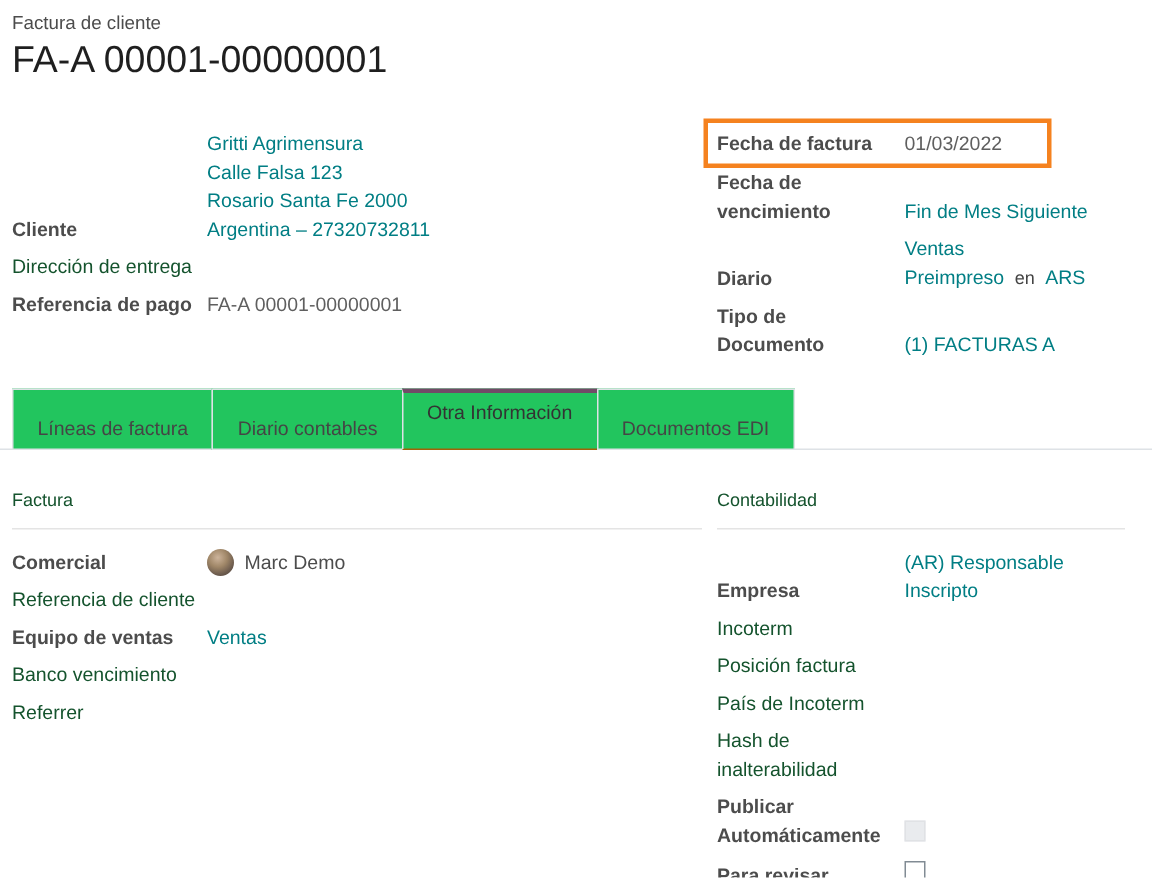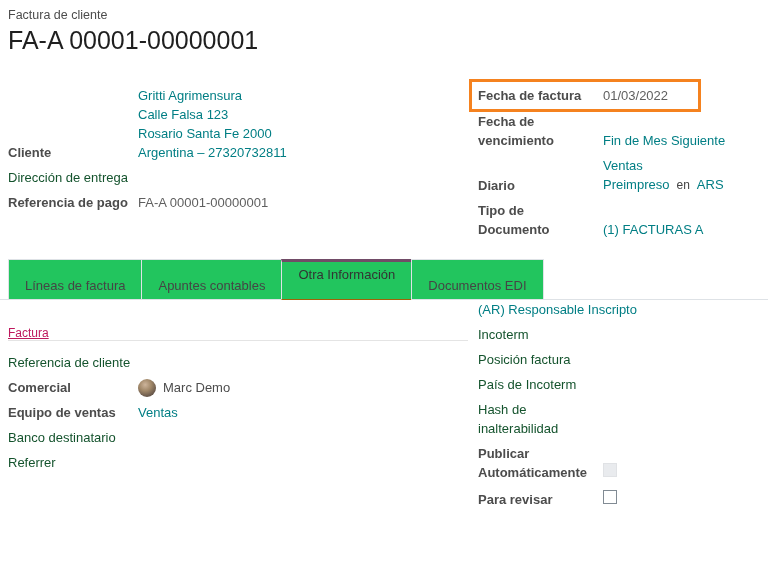--- a/index.html
+++ b/index.html
@@ -40,22 +40,22 @@
     padding:18px 16px 5px 16px; border:1px solid #dee2e6; border-bottom:1px solid #dee2e6;
     margin-right:-1px; margin-bottom:-1px; background:#22c55e; color:#454545; cursor:pointer;
     line-height:16px; white-space:nowrap;
   }
   .tab.active { border-top:3px solid #714b67; border-bottom:1px solid #a16207; padding-top:5px; color:#333; }
 
   
   .tab-content { display:grid; grid-template-columns:470px 1fr; }
   .section { padding-right:10px; }
   .section-title {
-    font-size:12px; color:#be185d; line-height:14px;
-    padding-bottom:0; border-bottom:1px solid #e4e4e4; margin:26px 0 12px 0;text-decoration:underline;
+    font-size:12px; color:#14532d; line-height:14px;
+    padding-bottom:12px; border-bottom:1px solid #e4e4e4; margin:26px 0 12px 0;
   }
 
   
   .with-avatar { display:flex; align-items:center; }
   .avatar {
     width:18px; height:18px; border-radius:50%; margin-right:7px; flex:0 0 18px;
     background:radial-gradient(circle at 40% 32%, #cdb49b 0%, #a08768 38%, #6b5a4d 70%, #483e37 100%);
   }
 
   
@@ -112,56 +112,58 @@
       </div>
       <div class="frow">
         <div class="flabel">Tipo de Documento</div>
         <div class="fvalue link">(1) FACTURAS A</div>
       </div>
     </div>
   </div>
 
   <div class="tabbar">
     <div class="tab">Líneas de factura</div>
-    <div class="tab">Apuntes contables</div>
+    <div class="tab">Diario contables</div>
     <div class="tab active">Otra Información</div>
     <div class="tab">Documentos EDI</div>
   </div>
 
   <div class="tab-content">
 
     <div class="section row1">
       <div class="section-title">Factura</div>
-      <div class="frow">
-        <div class="flabel muted">Referencia de cliente</div>
-        <div class="fvalue"></div>
-      </div>
       <div class="frow">
         <div class="flabel">Comercial</div>
         <div class="fvalue with-avatar">
           <span class="avatar"></span>
           <span>Marc Demo</span>
         </div>
       </div>
       <div class="frow">
+        <div class="flabel muted">Referencia de cliente</div>
+        <div class="fvalue"></div>
+      </div>
+      <div class="frow">
         <div class="flabel">Equipo de ventas</div>
         <div class="fvalue link">Ventas</div>
       </div>
       <div class="frow">
-        <div class="flabel muted">Banco destinatario</div>
+        <div class="flabel muted">Banco vencimiento</div>
         <div class="fvalue"></div>
       </div>
       <div class="frow">
         <div class="flabel muted">Referrer</div>
         <div class="fvalue"></div>
       </div>
     </div>
 
     <div class="section col-right row1">
-      <div class="frow">
+      <div class="section-title">Contabilidad</div>
+      <div class="frow">
+        <div class="flabel">Empresa</div>
         <div class="fvalue link">(AR) Responsable Inscripto</div>
       </div>
       <div class="frow">
         <div class="flabel muted">Incoterm</div>
         <div class="fvalue"></div>
       </div>
       <div class="frow">
         <div class="flabel muted">Posición factura</div>
         <div class="fvalue"></div>
       </div>

